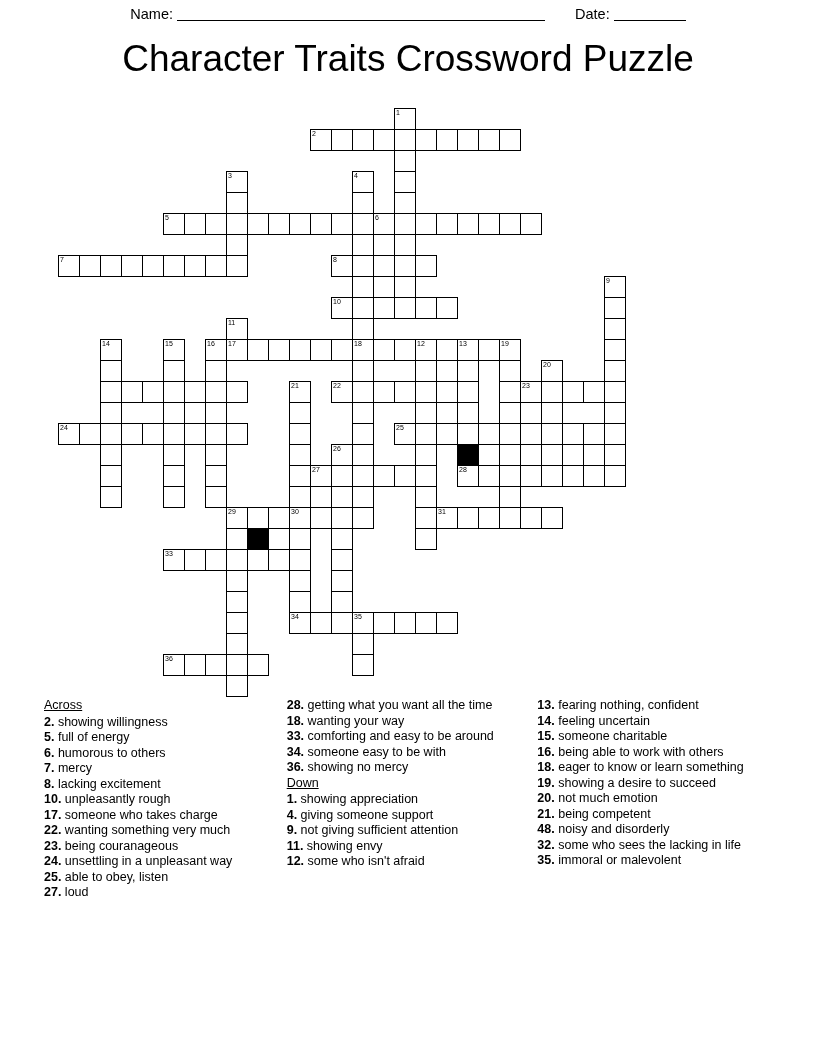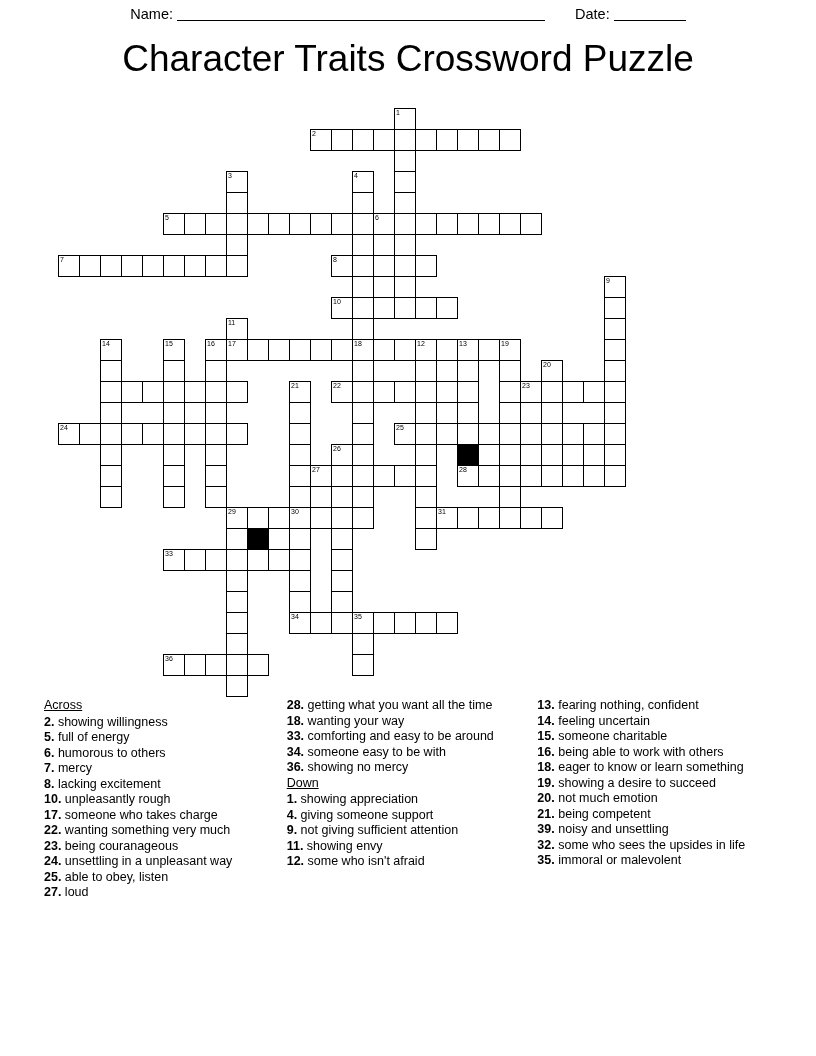--- a/index.html
+++ b/index.html
@@ -487,20 +487,20 @@
     <div class="col right">
       <div id="down-col-2">
           <div class="clue"><b>13.</b><span> fearing nothing, confident</span></div>
           <div class="clue"><b>14.</b><span> feeling uncertain</span></div>
           <div class="clue"><b>15.</b><span> someone charitable</span></div>
           <div class="clue"><b>16.</b><span> being able to work with others</span></div>
           <div class="clue"><b>18.</b><span> eager to know or learn something</span></div>
           <div class="clue"><b>19.</b><span> showing a desire to succeed</span></div>
           <div class="clue"><b>20.</b><span> not much emotion</span></div>
           <div class="clue"><b>21.</b><span> being competent</span></div>
-          <div class="clue"><b>39.</b><span> noisy and unsettling</span></div>
-          <div class="clue"><b>32.</b><span> some who sees the upsides in life</span></div>
+          <div class="clue"><b>48.</b><span> noisy and disorderly</span></div>
+          <div class="clue"><b>32.</b><span> some who sees the lacking in life</span></div>
           <div class="clue"><b>35.</b><span> immoral or malevolent</span></div>
         </div>
     </div>
   </div>
 
 </div>
 
 </body></html>

